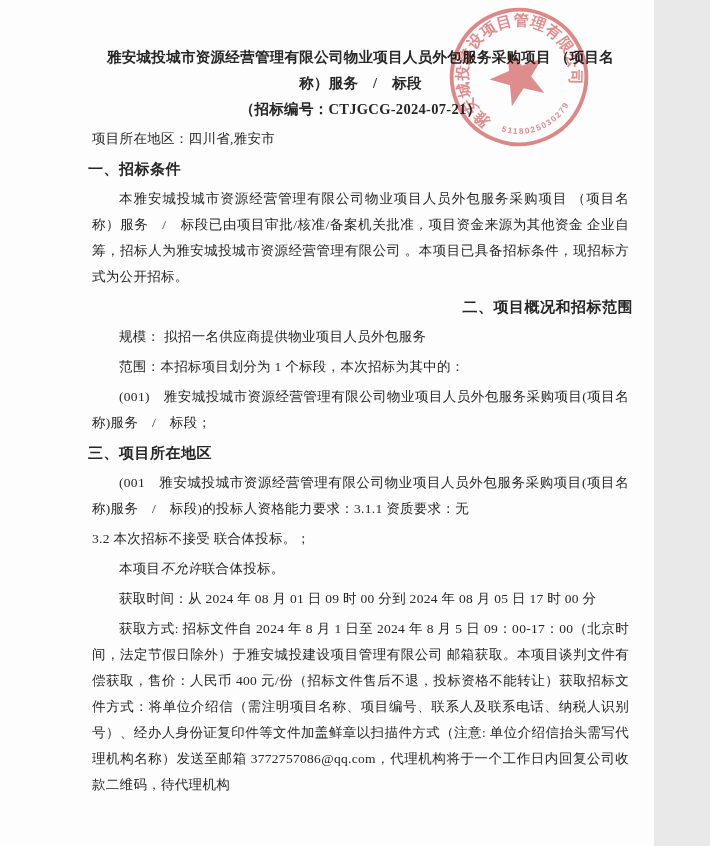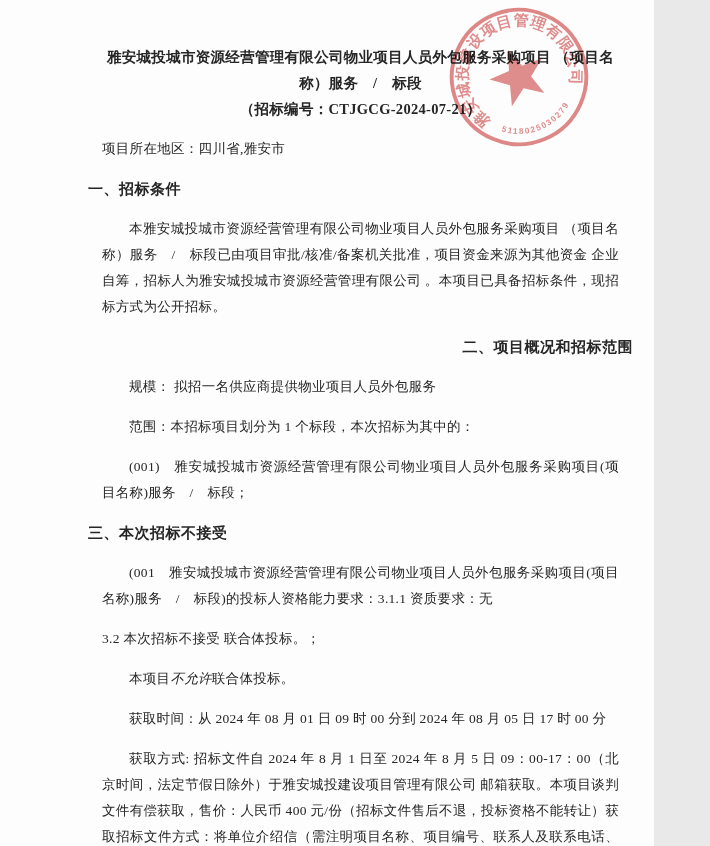--- a/index.html
+++ b/index.html
@@ -21,21 +21,21 @@
   .loc-line{margin-top:42px;}
   h2.sec{
     font-size:15px;font-weight:bold;line-height:26px;margin:0;
     letter-spacing:.5px;
   }
   .h1m{margin-top:12px;}
   .h2m{margin-top:2px;text-align:right;}
   .h3m{margin-top:4px;}
   .h4m{margin-top:6px;}
   p.body{
-    margin:14px;text-align:justify;
+    margin:4px;text-align:justify;
   }
   p.indent{text-indent:2em;font-family:Liberation Serif, serif;}
   .mt2{margin-top:2px;}
   .mt4{margin-top:4px;}
   .italic{font-style:italic;}
   
   .stamp{
     position:absolute;left:446px;top:4px;width:146px;height:146px;
     mix-blend-mode:multiply;opacity:.88;pointer-events:none;
   }
@@ -61,21 +61,21 @@
     <p class="body loc-line">项目所在地区：四川省,雅安市</p>
 
     <h2 class="sec h1m">一、招标条件</h2>
     <p class="body indent mt4">本雅安城投城市资源经营管理有限公司物业项目人员外包服务采购项目 （项目名称）服务　/　标段已由项目审批/核准/备案机关批准，项目资金来源为其他资金 企业自筹，招标人为雅安城投城市资源经营管理有限公司 。本项目已具备招标条件，现招标方式为公开招标。</p>
 
     <h2 class="sec h2m">二、项目概况和招标范围</h2>
     <p class="body indent mt4">规模： 拟招一名供应商提供物业项目人员外包服务</p>
     <p class="body indent">范围：本招标项目划分为 1 个标段，本次招标为其中的：</p>
     <p class="body indent">(001)　雅安城投城市资源经营管理有限公司物业项目人员外包服务采购项目(项目名称)服务　/　标段；</p>
 
-    <h2 class="sec h3m">三、本次招标不接受</h2>
+    <h2 class="sec h3m">三、项目所在地区</h2>
     <p class="body indent mt2">(001　雅安城投城市资源经营管理有限公司物业项目人员外包服务采购项目(项目名称)服务　/　标段)的投标人资格能力要求：3.1.1 资质要求：无</p>
     <p class="body">3.2 本次招标不接受 联合体投标。；</p>
     <p class="body indent mt2"><span>本项目</span><span class="italic">不允许</span><span>联合体投标。</span></p>
 
     <p class="body indent">获取时间：从 2024 年 08 月 01 日 09 时 00 分到 2024 年 08 月 05 日 17 时 00 分</p>
     <p class="body indent">获取方式: 招标文件自 2024 年 8 月 1 日至 2024 年 8 月 5 日 09：00-17：00（北京时间，法定节假日除外）于雅安城投建设项目管理有限公司 邮箱获取。本项目谈判文件有偿获取，售价：人民币 400 元/份（招标文件售后不退，投标资格不能转让）获取招标文件方式：将单位介绍信（需注明项目名称、项目编号、联系人及联系电话、纳税人识别号）、经办人身份证复印件等文件加盖鲜章以扫描件方式（注意: 单位介绍信抬头需写代理机构名称）发送至邮箱 3772757086@qq.com，代理机构将于一个工作日内回复公司收款二维码，待代理机构</p>
 
   </div>
 
   <div class="stamp">

